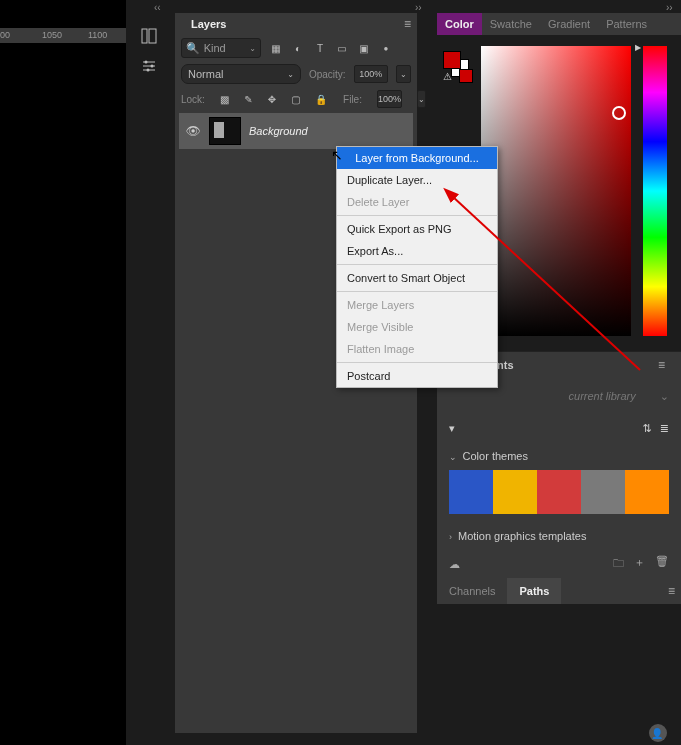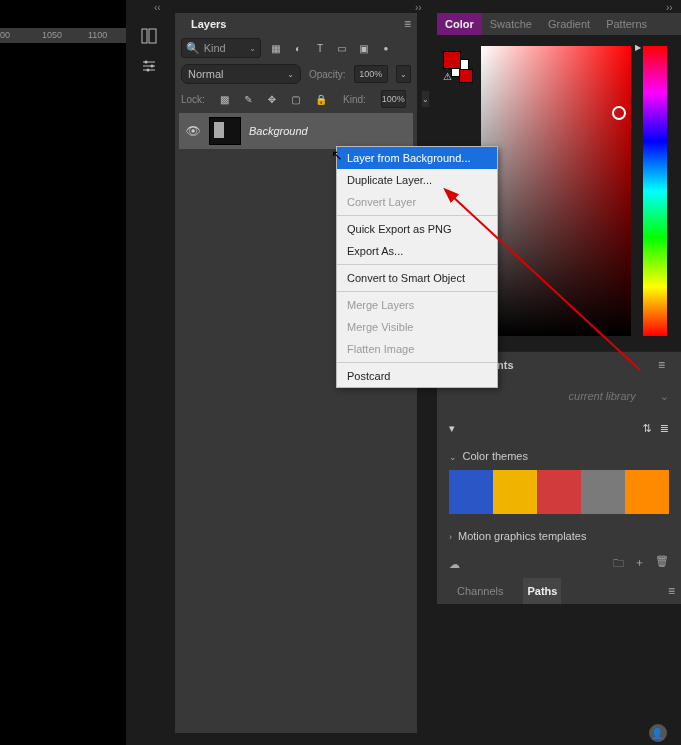--- a/index.html
+++ b/index.html
@@ -56,27 +56,27 @@
   .libRow{height:36px;background:#383838;display:flex;align-items:center;padding:0 12px;color:#777;font-style:italic;justify-content:flex-end;gap:24px;}
   .filterRow{height:28px;background:#383838;display:flex;align-items:center;padding:0 12px;color:#ccc;}
   .filterRow .right{margin-left:auto;display:flex;gap:8px;}
   .section{background:#383838;padding:8px 12px;}
   .chev{color:#aaa;margin-right:6px;font-size:9px;}
   .themeSwatches{height:44px;display:flex;margin-top:8px;}
   .sw{flex:1;}
   .footer{height:28px;background:#383838;display:flex;align-items:center;padding:0 12px;color:#aaa;}
   .footer .right{margin-left:auto;display:flex;gap:10px;}
   #btmTabs{height:26px;background:#383838;display:flex;align-items:center;}
-  .btab{padding:0 4px;height:26px;line-height:26px;color:#888;margin-left:16px;}
+  .btab{padding:0 12px;height:26px;line-height:26px;color:#888;}
   .btabActive{color:#eee;font-weight:bold;background:#454545;}
 
   
   #ctx{position:absolute;left:336px;top:146px;width:160px;background:#f0f0f0;border:1px solid #bbb;box-shadow:2px 2px 6px rgba(0,0,0,.4);color:#222;font-size:11px;}
   .ctxItem{padding:5px 10px;}
-  .ctxSel{background:#1a6fe0;color:#fff;}
+  .ctxSel{background:#1a6fe0;color:#fff;text-align:center;}
   .ctxDis{color:#9a9a9a;}
   .ctxSep{height:1px;background:#ccc;margin:2px 0;}
   #cursor{position:absolute;left:331px;top:147px;color:#000;font-size:14px;pointer-events:none;}
 
   
   #arrow{position:absolute;left:0;top:0;pointer-events:none;}
 
   #avatar{position:absolute;right:14px;top:373px;width:18px;height:18px;border-radius:50%;background:#555;color:#ccc;font-size:10px;display:flex;align-items:center;justify-content:center;}
 </style>
 </head>
@@ -140,21 +140,21 @@
       <div class="numBox">100%</div>
       <div class="dropBtn">⌄</div>
     </div>
     <div class="lockRow">
       <span>Lock:</span>
       <span class="miniIcon">▩</span>
       <span class="miniIcon">✎</span>
       <span class="miniIcon">✥</span>
       <span class="miniIcon">▢</span>
       <span class="miniIcon">🔒</span>
-      <span class="opLabel" style="margin-left:auto">Kind:</span>
+      <span class="opLabel" style="margin-left:auto">File:</span>
       <div class="numBox">100%</div>
       <div class="dropBtn">⌄</div>
     </div>
     <div class="layerItem">
       <div class="eye">👁</div>
       <div class="thumb"></div>
       <span class="layerName">Background</span>
     </div>
   </div>
 
@@ -221,21 +221,21 @@
         <div class="btab">Channels</div>
         <div class="btab btabActive">Paths</div>
         <span class="menuIcon">≡</span>
       </div>
     </div>
   </div>
 
   <div id="ctx">
       <div class="ctxItem ctxSel">Layer from Background...</div>
       <div class="ctxItem">Duplicate Layer...</div>
-      <div class="ctxItem ctxDis">Convert Layer</div>
+      <div class="ctxItem ctxDis">Delete Layer</div>
       <div class="ctxSep"></div>
       <div class="ctxItem">Quick Export as PNG</div>
       <div class="ctxItem">Export As...</div>
       <div class="ctxSep"></div>
       <div class="ctxItem">Convert to Smart Object</div>
       <div class="ctxSep"></div>
       <div class="ctxItem ctxDis">Merge Layers</div>
       <div class="ctxItem ctxDis">Merge Visible</div>
       <div class="ctxItem ctxDis">Flatten Image</div>
       <div class="ctxSep"></div>

